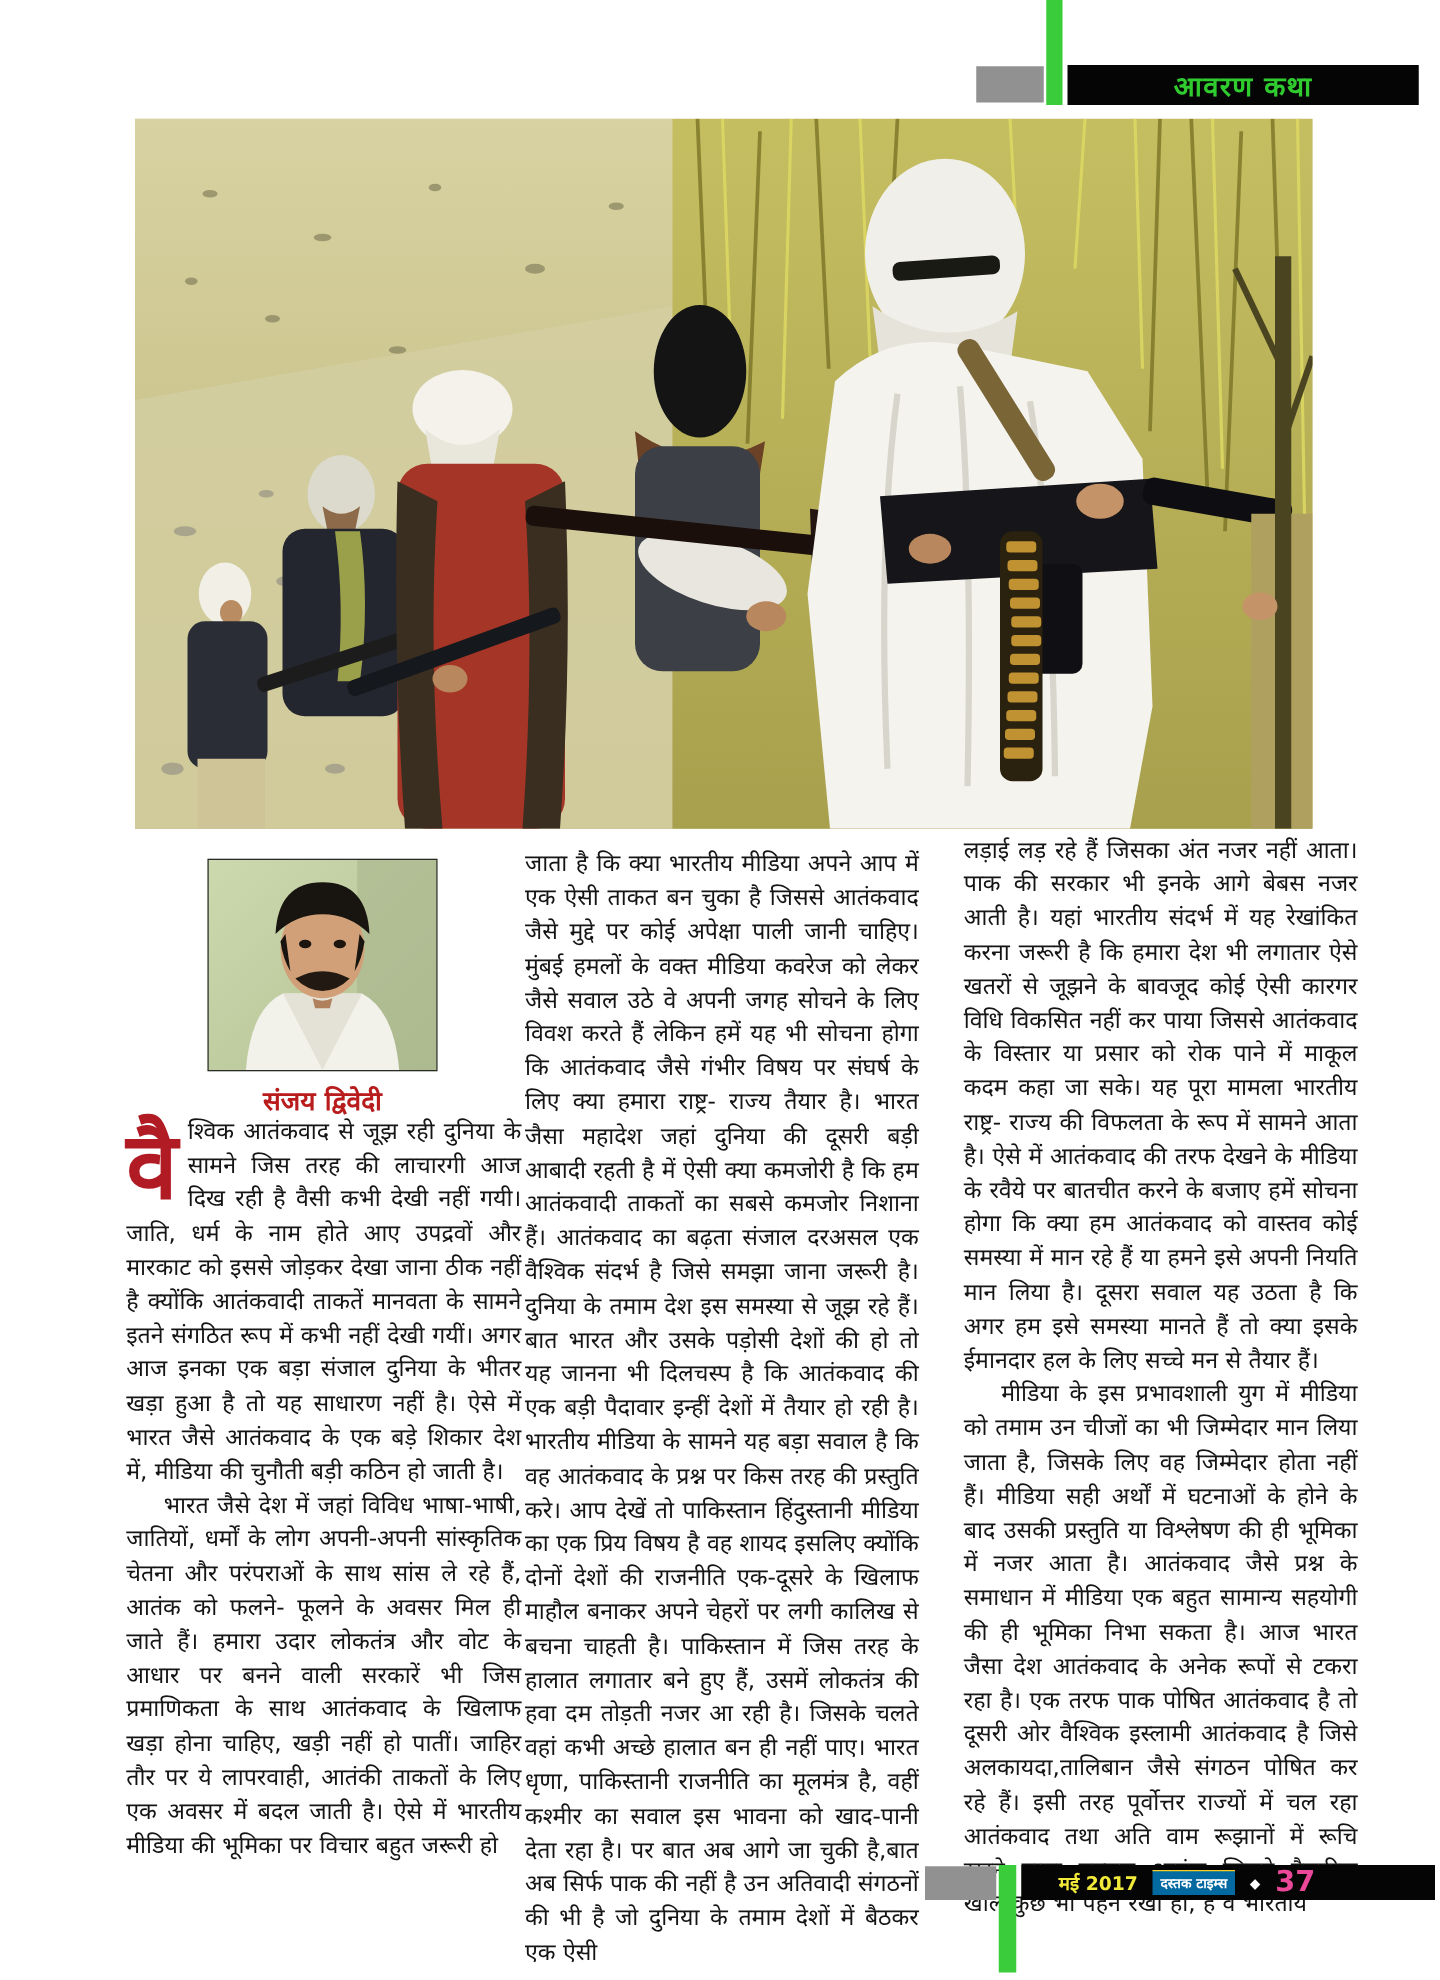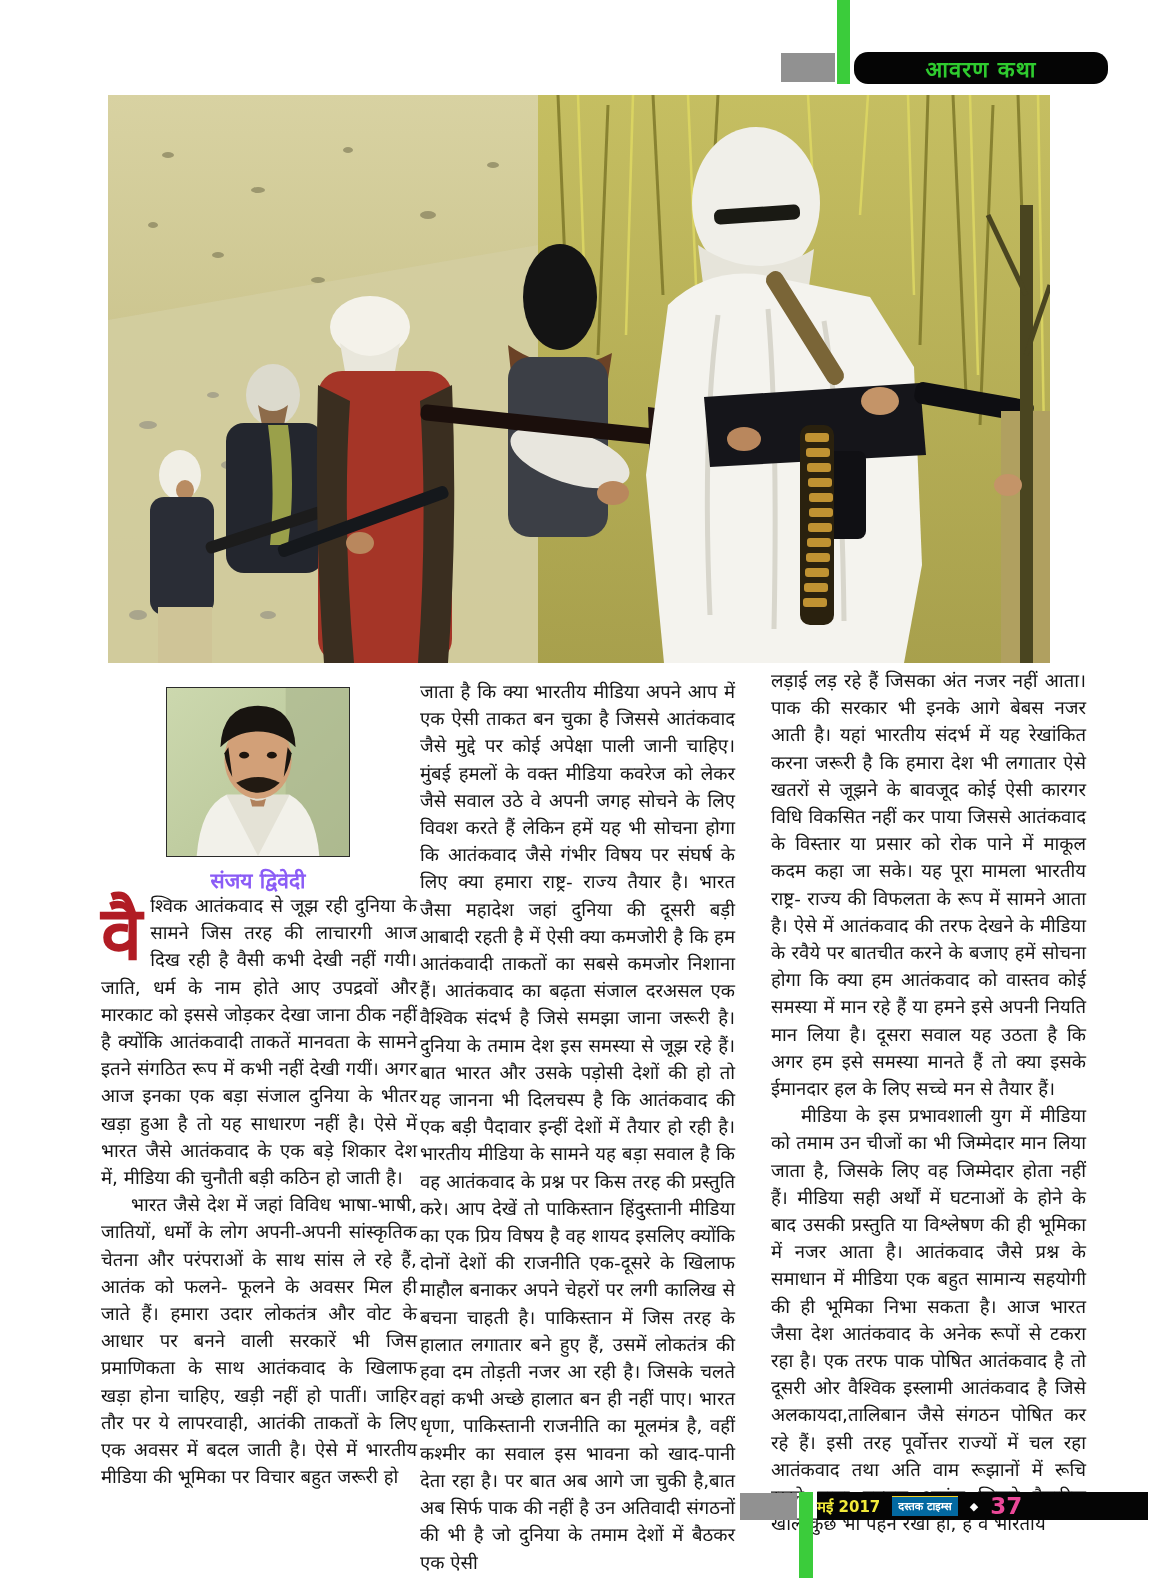--- a/index.html
+++ b/index.html
@@ -5,46 +5,46 @@
   * { margin:0; padding:0; box-sizing:border-box; }
   html,body { background:#e8e8e8; }
   body { font-family:"DejaVu Sans", sans-serif; }
   .page {
     position:relative; width:1152px; height:1584px;
     background:#ffffff; margin:0 auto; overflow:hidden;
   }
   
   .hdr-grey { position:absolute; left:781px; top:53px; width:54px; height:29px; background:#919191; }
   .hdr-green { position:absolute; left:837px; top:0; width:13px; height:84px; background:#3bcc3b; }
-  .hdr-black { position:absolute; left:854px; top:52px; width:254px; height:32px; background:#050505;
-    display:flex; align-items:center; justify-content:center;border-radius:14px; }
+  .hdr-black { position:absolute; left:854px; top:52px; width:281px; height:32px; background:#050505;
+    display:flex; align-items:center; justify-content:center; }
   .hdr-black .kicker { color:#2fcb2f; font-size:22px; font-weight:bold; letter-spacing:1px; }
   
   .cover { position:absolute; left:108px; top:95px; width:942px; height:568px; background:#c9c28a; }
   .cover svg { display:block; width:100%; height:100%; }
   
   .author-box { position:absolute; left:100px; top:687px; width:316px; text-align:center; }
   .portrait { width:184px; height:170px; margin:0 auto; border:1px solid #2a2a2a; background:#c6d2aa; }
   .portrait svg { display:block; width:100%; height:100%; }
-  .author-name { margin-top:9px; font-size:21px; font-weight:bold; color:#8b5cf6; }
+  .author-name { margin-top:9px; font-size:21px; font-weight:bold; color:#b91c1c; }
   
   .col { position:absolute; color:#141414; font-size:18.5px; line-height:27.2px; text-align:justify; }
   .col p + p { text-indent:30px; }
   .col-1 { left:101px; top:892px; width:316px; height:592px; }
   .col-2 { left:420px; top:678px; width:315px; height:820px; }
   .col-3 { left:771px; top:667px; width:315px; height:820px; }
   .dropcap {
     float:left; font-size:74px; line-height:78px; font-weight:bold;
     color:#b11c24; padding-right:8px; padding-top:2px;
   }
   
   .ftr-grey { position:absolute; left:740px; top:1493px; width:57px; height:27px; background:#919191; }
   .ftr-green { position:absolute; left:799px; top:1492px; width:14px; height:86px; background:#3bcc3b; }
   .ftr-black { position:absolute; left:817px; top:1492px; width:331px; height:28px; background:#050505;
-    display:flex; align-items:center; gap:12px; }
+    display:flex; align-items:center; gap:12px; padding-left:30px; }
   .ftr-date { color:#f2ea3a; font-size:15px; font-weight:bold; }
   .ftr-logo { background:#0369a1; color:#ffffff; font-size:11px; font-weight:bold;
     padding:2px 6px; line-height:15px; border-top:1px solid #f5d020; white-space:nowrap; }
   .ftr-diamond { color:#ffffff; font-size:11px; }
   .ftr-page { color:#ec4899; font-size:23px; font-weight:bold; }
 </style>
 </head>
 <body>
 
 <div class="page">

